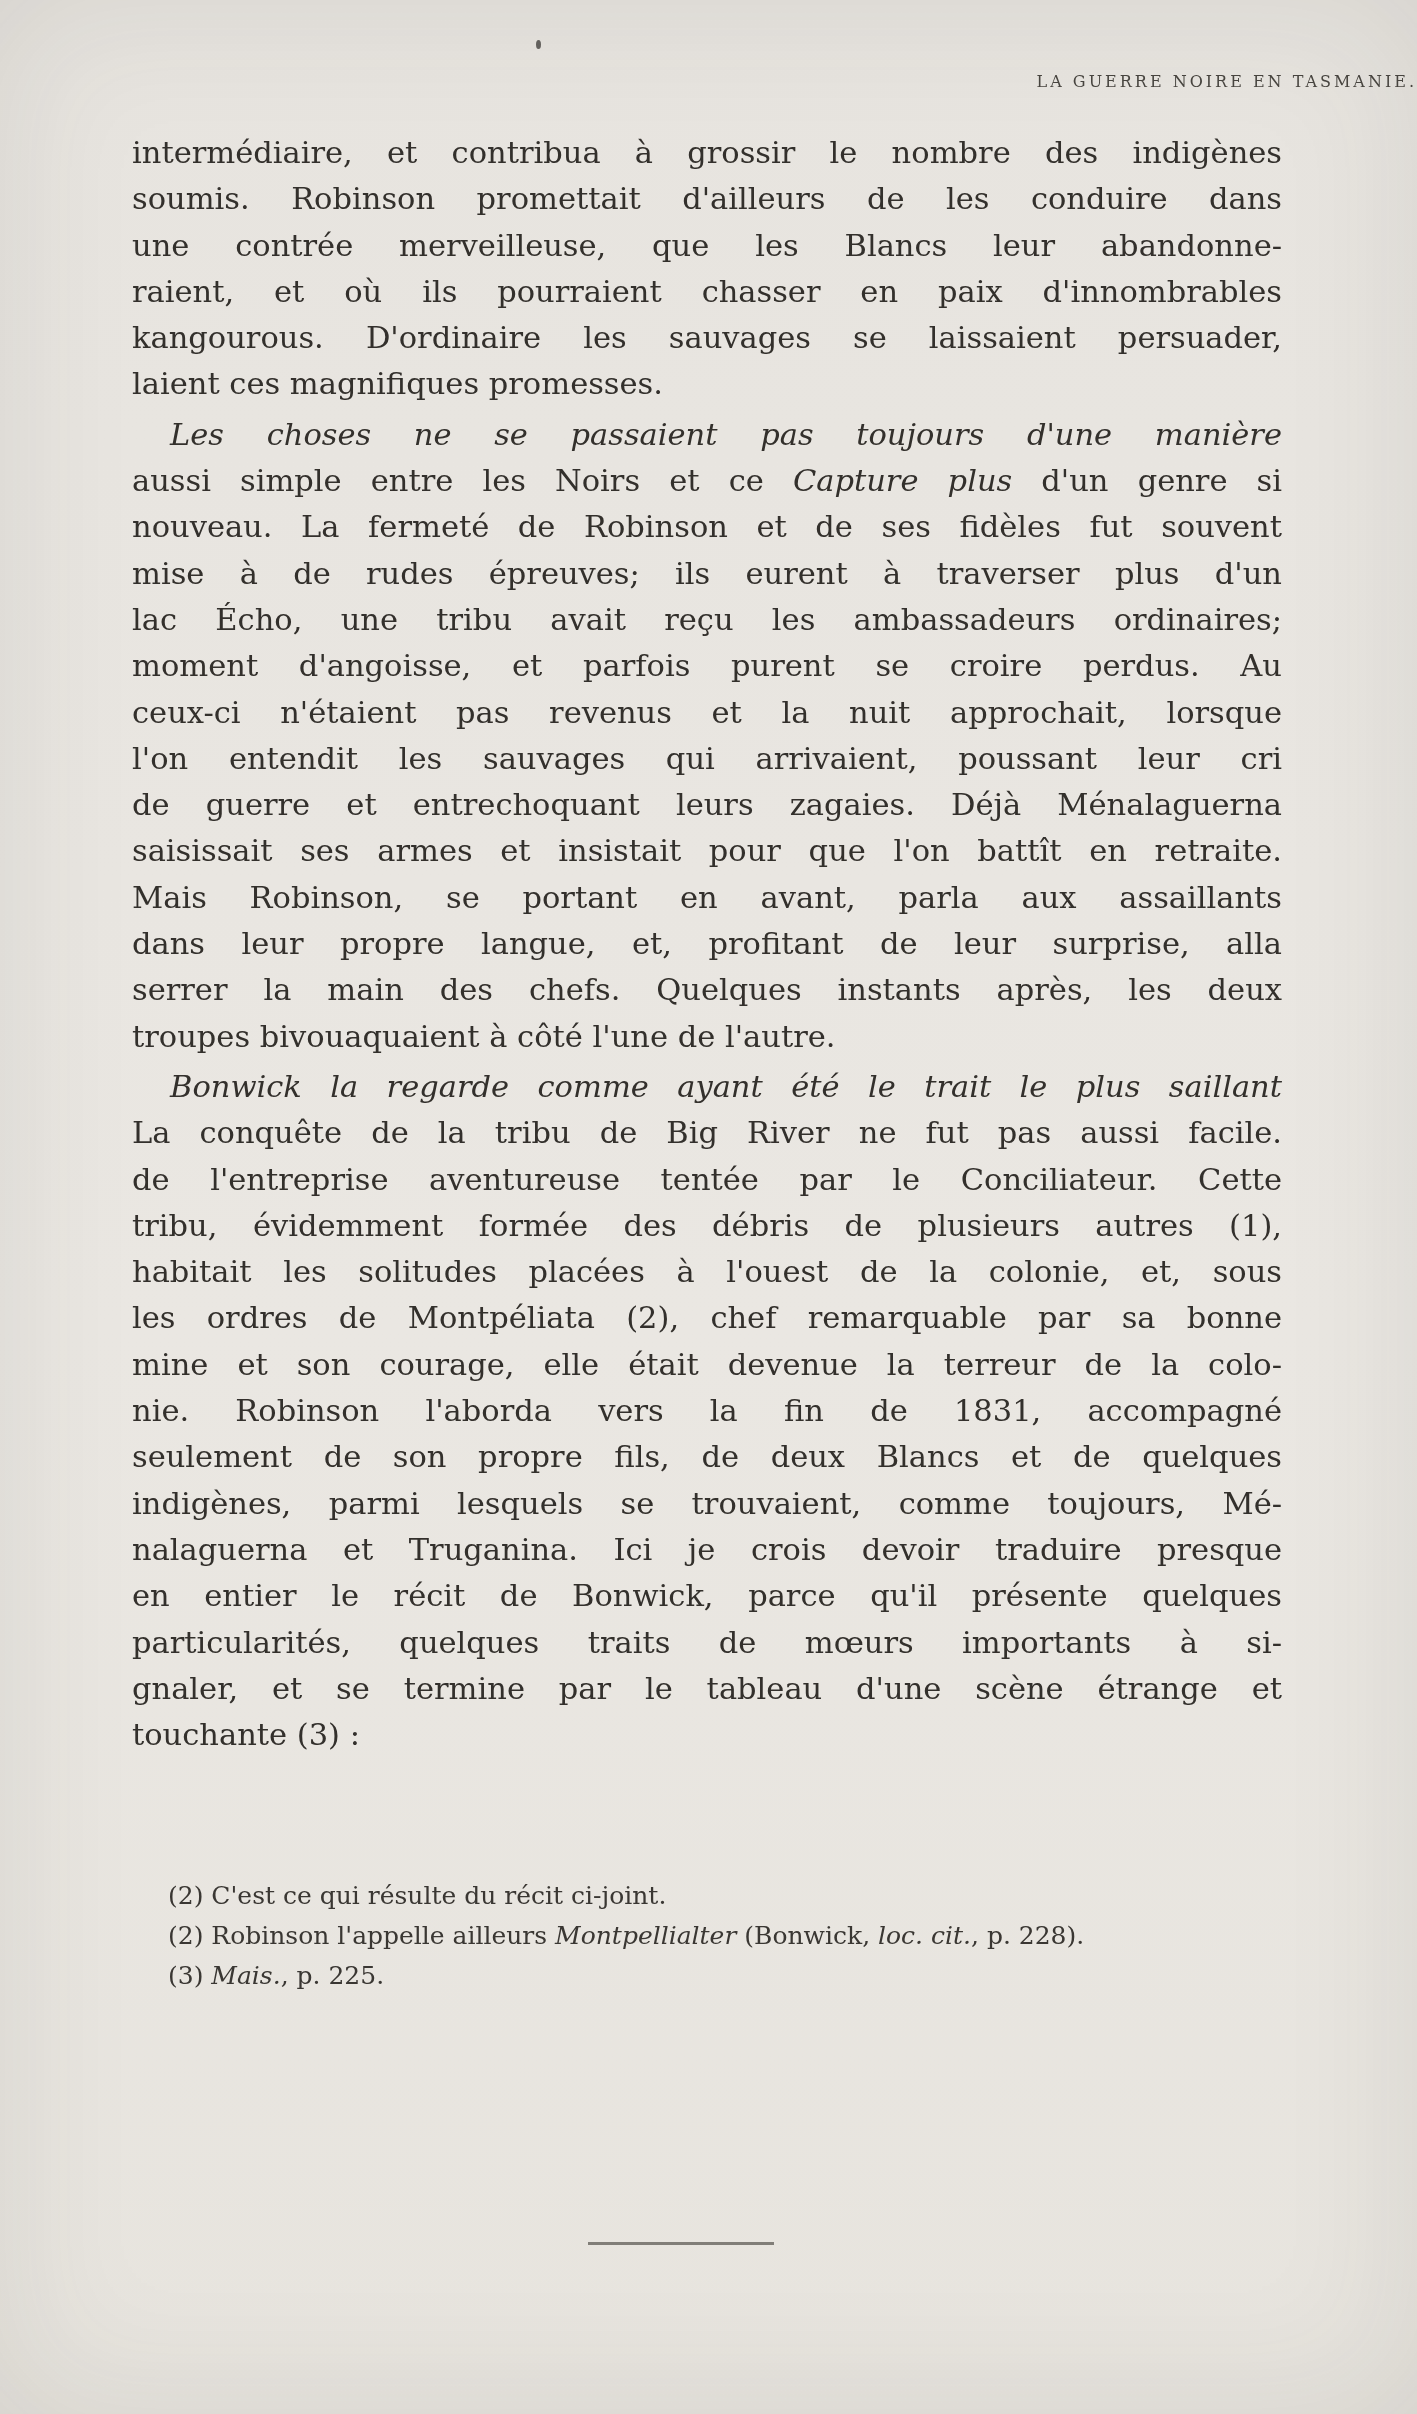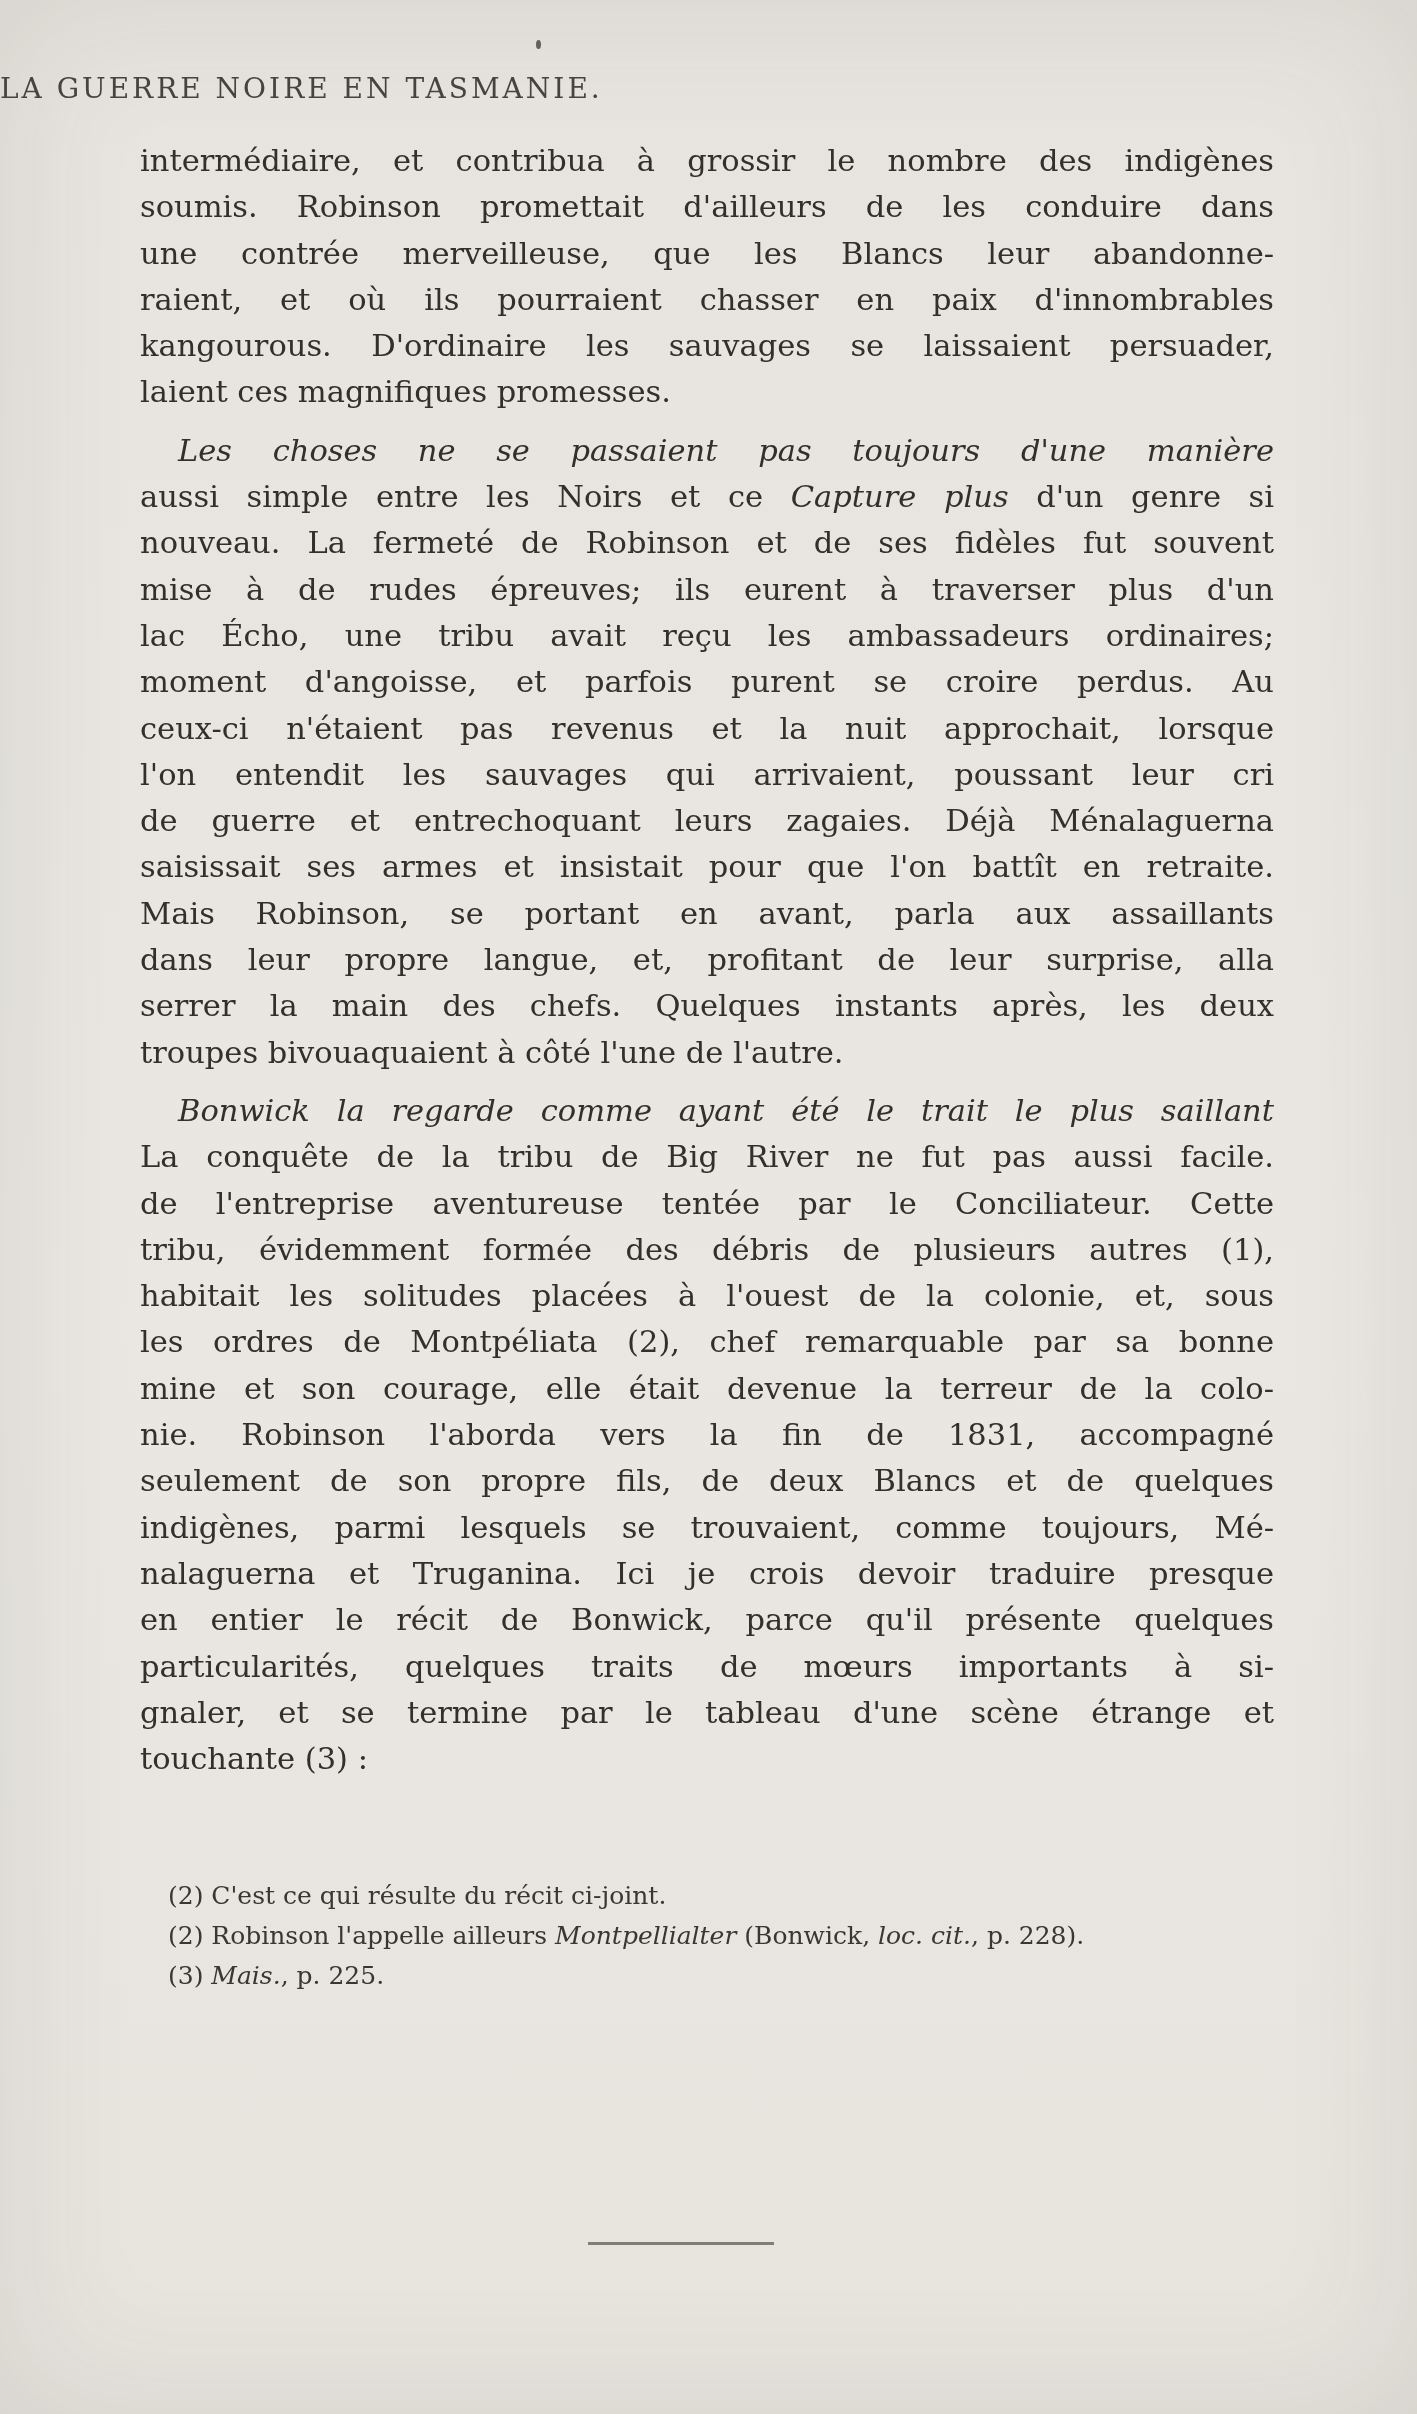--- a/index.html
+++ b/index.html
@@ -32,34 +32,34 @@
     height:9px;
     background:#4c4a46;
     border-radius:50%;
     opacity:.85;
   }
   .running-header{
     position:absolute;
     top:72px;
     left:0;
     width:100%;
-    text-align:left;
-    font-size:28px;
+    text-align:right;
+    font-size:16px;
     letter-spacing:3px;
     color:#47443f;
   }
   .body-text{
     position:absolute;
     top:126px;
     left:128px;
     width:1158px;
     font-size:30.5px;
     line-height:46.3px;
   }
-  .paragraph{ margin:12px; }
+  .paragraph{ margin:4px; }
   .line{
     text-align:justify;
     text-align-last:justify;
     -moz-text-align-last:justify;
   }
   .line.last{
     text-align-last:left;
     -moz-text-align-last:left;
   }
   .paragraph.indented .line:first-child{

